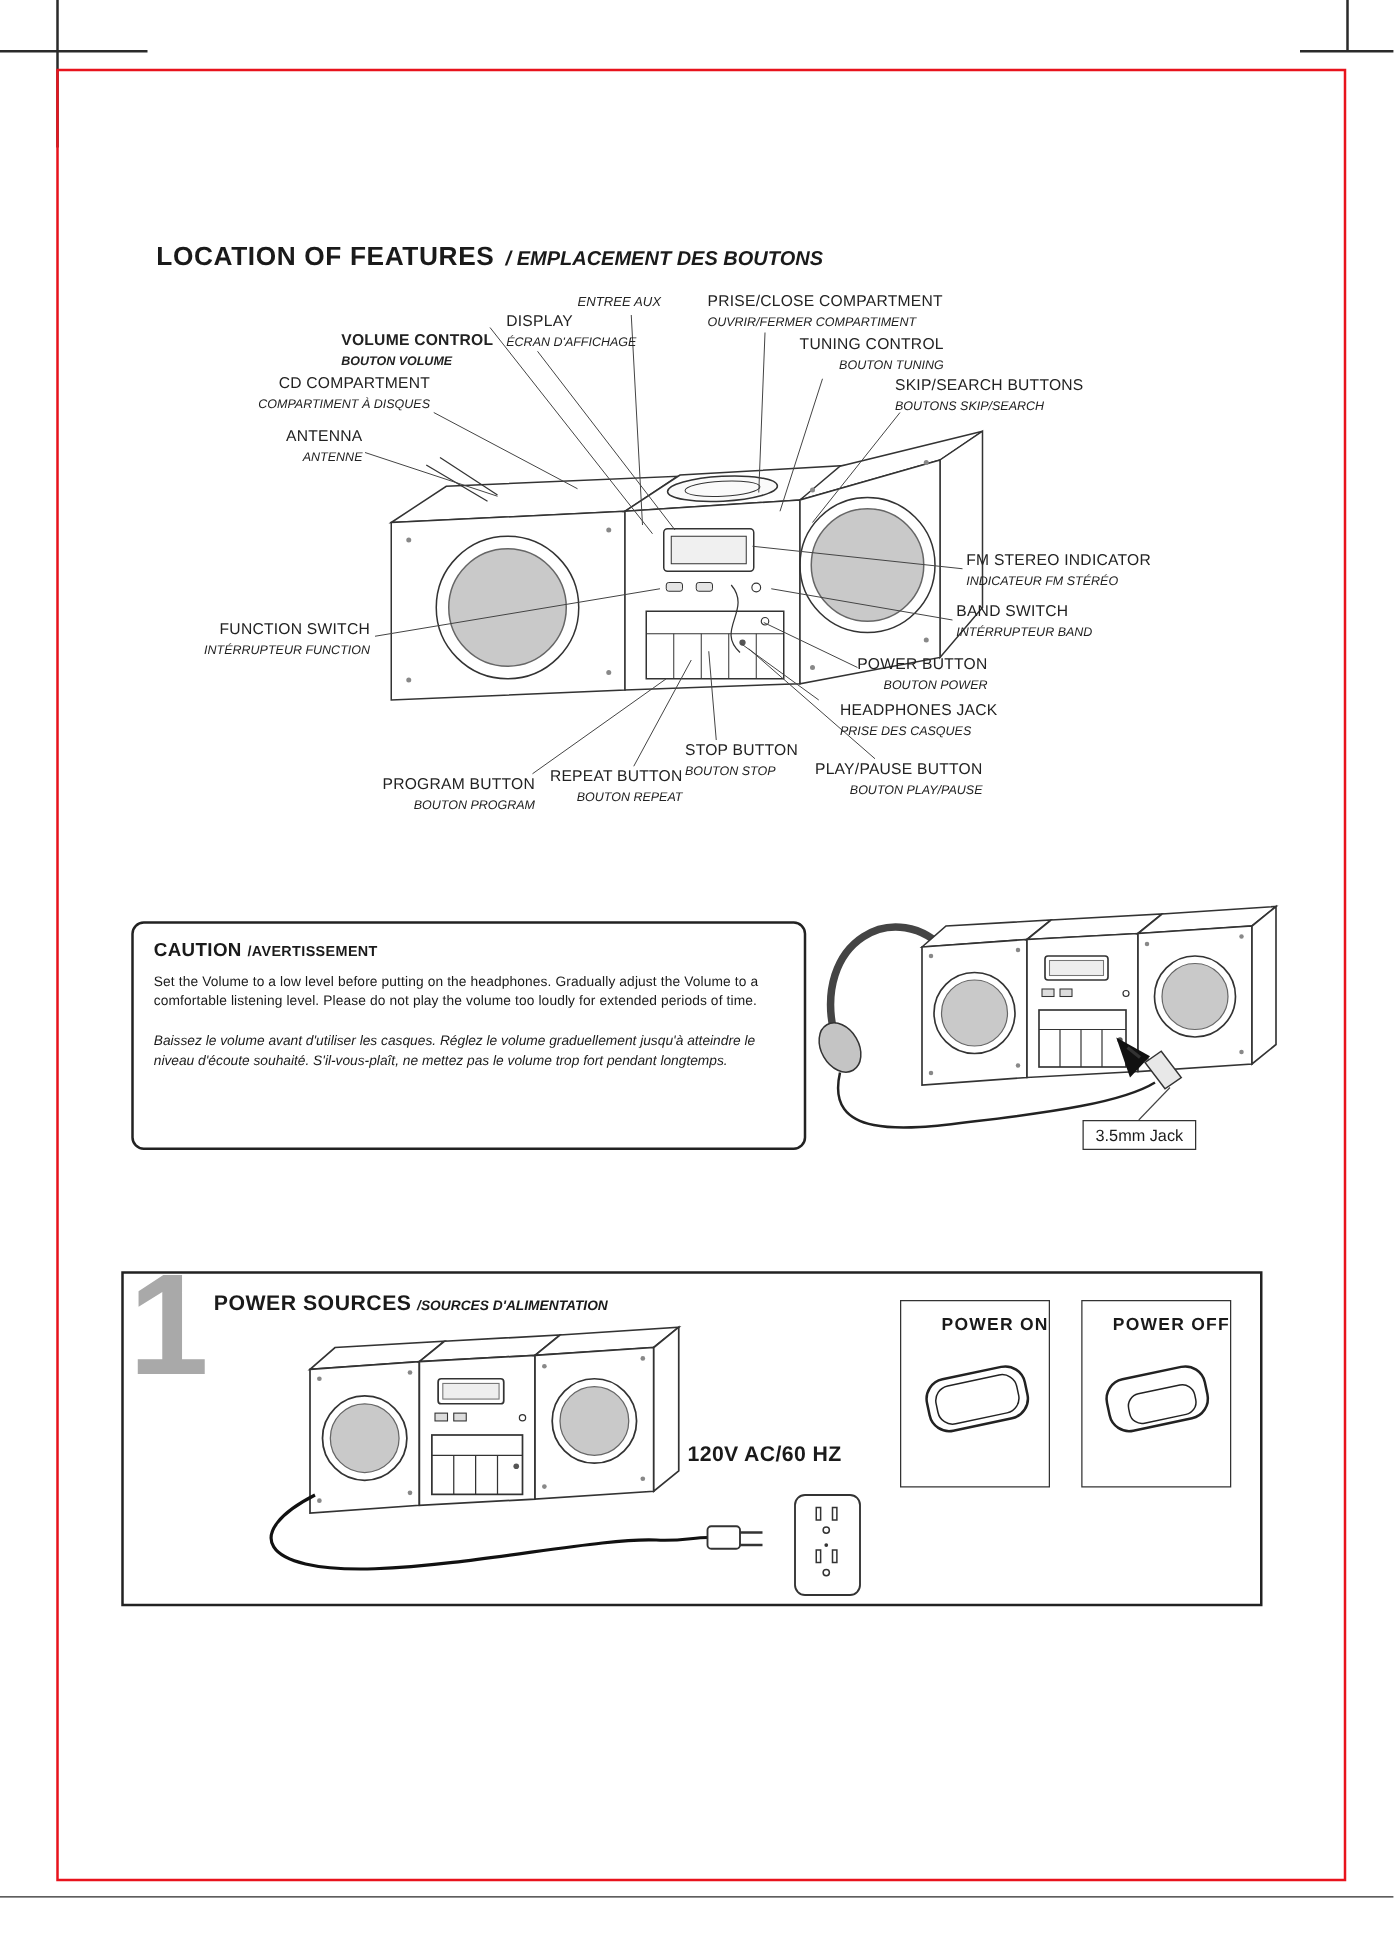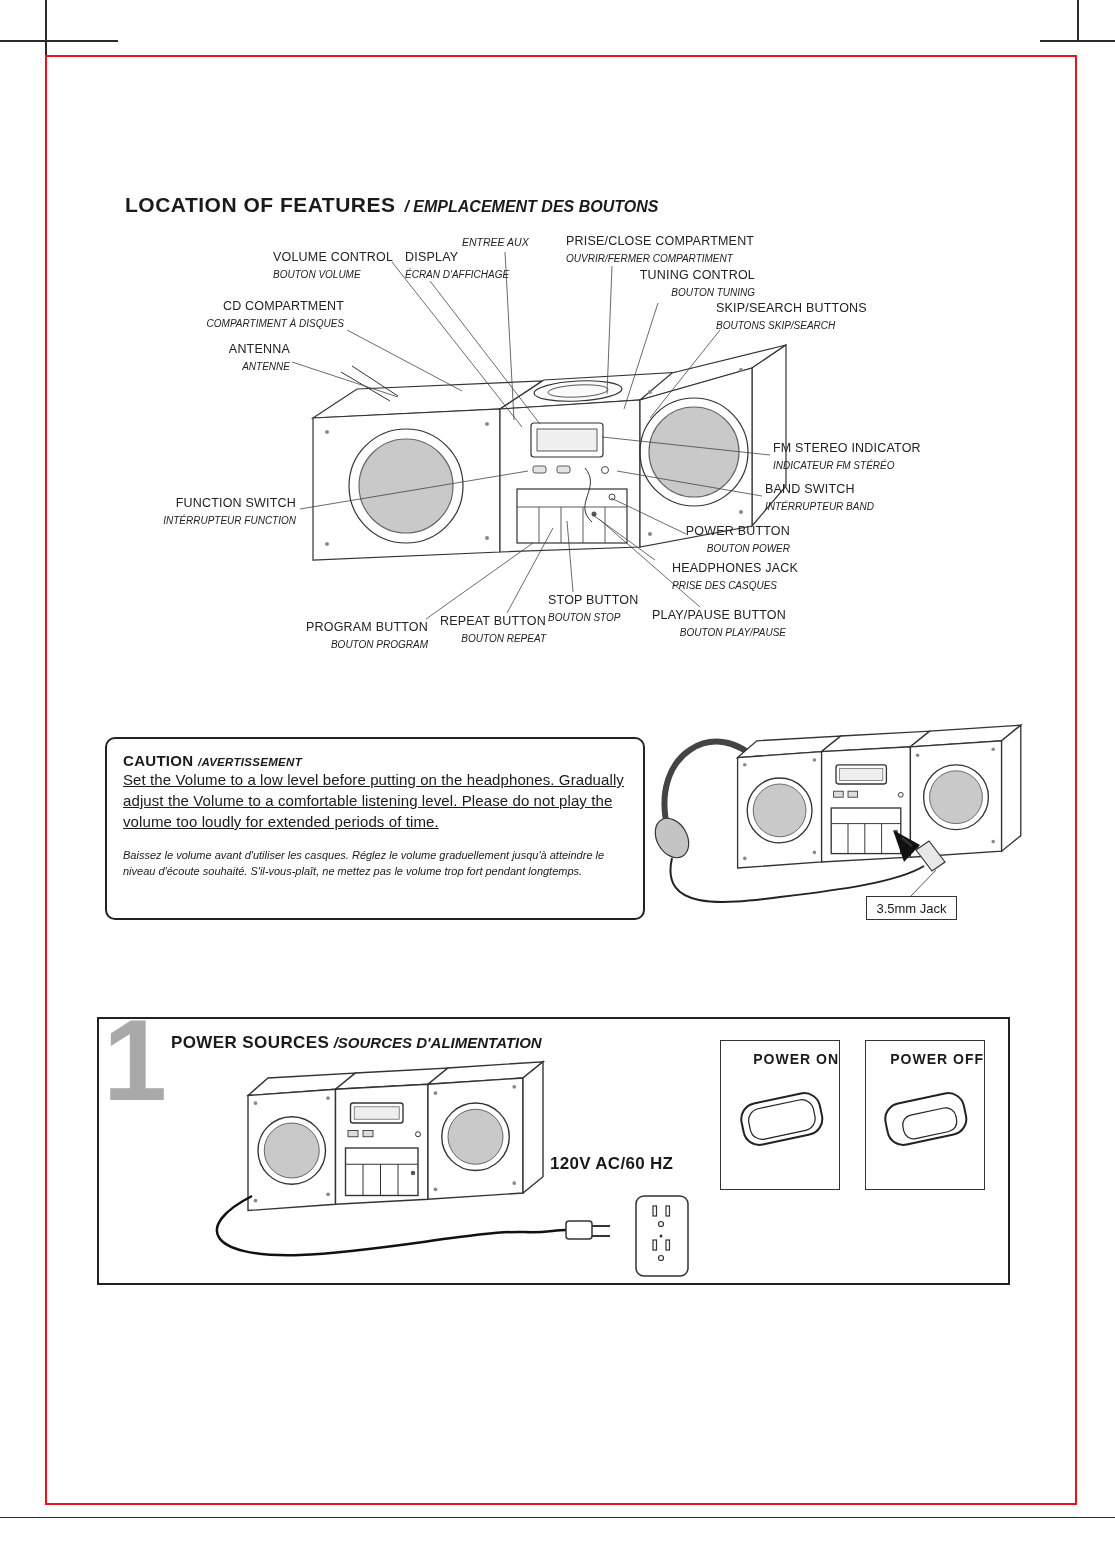--- a/index.html
+++ b/index.html
@@ -30,41 +30,41 @@
   .dlabel .en { font-size:12.5px; line-height:14px; letter-spacing:.2px; color:#222; }
   .dlabel .fr { font-size:10px; font-style:italic; line-height:12px; margin-top:5px; color:#222; }
   .dlabel.ra { text-align:right; }
 
   .caution-box {
     position:absolute; left:105px; top:737px; width:540px; height:183px;
     border:2px solid #222; border-radius:10px; box-sizing:border-box;
     padding:13px 16px; z-index:2; background:transparent;
   }
   .caution-title { font-size:15px; font-weight:bold; letter-spacing:.3px; }
-  .caution-title .cfr { font-size:11.5px; font-style:italic; }
-  .caution-en { font-size:15px; line-height:1.4; letter-spacing:.1px;text-decoration:underline; }
+  .caution-title .cfr { font-size:11.5px; }
+  .caution-en { font-size:11px; line-height:1.4; margin-top:10px; letter-spacing:.1px; }
   .caution-fr { font-size:11px; font-style:italic; line-height:1.45; margin-top:16px; }
 
   .jack-label {
     position:absolute; left:866px; top:896px; width:91px; height:24px;
     border:1.5px solid #333; box-sizing:border-box; background:#fff; z-index:2;
     font-size:13px; display:flex; align-items:center; justify-content:center;
   }
 
   .power-box {
     position:absolute; left:97px; top:1017px; width:913px; height:268px;
     border:2px solid #222; box-sizing:border-box; z-index:2; background:transparent;
   }
   .step-number {
     position:absolute; left:4px; top:-16px; font-size:115px; line-height:1;
     font-weight:bold; color:#a9a9a9;
   }
   .power-title { position:absolute; left:72px; top:14px; white-space:nowrap; }
   .power-title .pen { font-size:17px; font-weight:bold; letter-spacing:.4px; }
-  .power-title .pfr { font-size:15px; font-weight:bold; font-style:italic; }
+  .power-title .pfr { font-size:11px; font-weight:bold; font-style:italic; }
   .voltage { position:absolute; left:451px; top:135px; font-size:17px; font-weight:bold; letter-spacing:.3px; }
 
   .pbtn-box {
     position:absolute; top:21px; width:120px; height:150px;
     border:1.5px solid #333; box-sizing:border-box; background:transparent;
     text-align:right; padding-top:10px;
   }
   .pbtn-box .pbl { font-size:14px; font-weight:bold; letter-spacing:1px; }
   .power-on-box  { left:621px; }
   .power-off-box { left:766px; }
@@ -233,21 +233,21 @@
   </svg>
 
   <h1 class="title">
     <span class="t-en">LOCATION OF FEATURES</span>
     <span class="t-fr">/ EMPLACEMENT DES BOUTONS</span>
   </h1>
 
   <div class="dlabel" style="left:462px; top:236px;">
     <div class="fr" style="margin-top:0; font-size:10.5px;">ENTREE AUX</div>
   </div>
-  <div class="dlabel" style="left:273px; top:250px;">
+  <div class="dlabel" style="left:273px; top:265px;font-weight:bold;">
     <div class="en">VOLUME CONTROL</div>
     <div class="fr">BOUTON VOLUME</div>
   </div>
   <div class="dlabel" style="left:405px; top:250px;">
     <div class="en">DISPLAY</div>
     <div class="fr">ÉCRAN D'AFFICHAGE</div>
   </div>
   <div class="dlabel" style="left:566px; top:234px;">
     <div class="en">PRISE/CLOSE COMPARTMENT</div>
     <div class="fr">OUVRIR/FERMER COMPARTIMENT</div>

